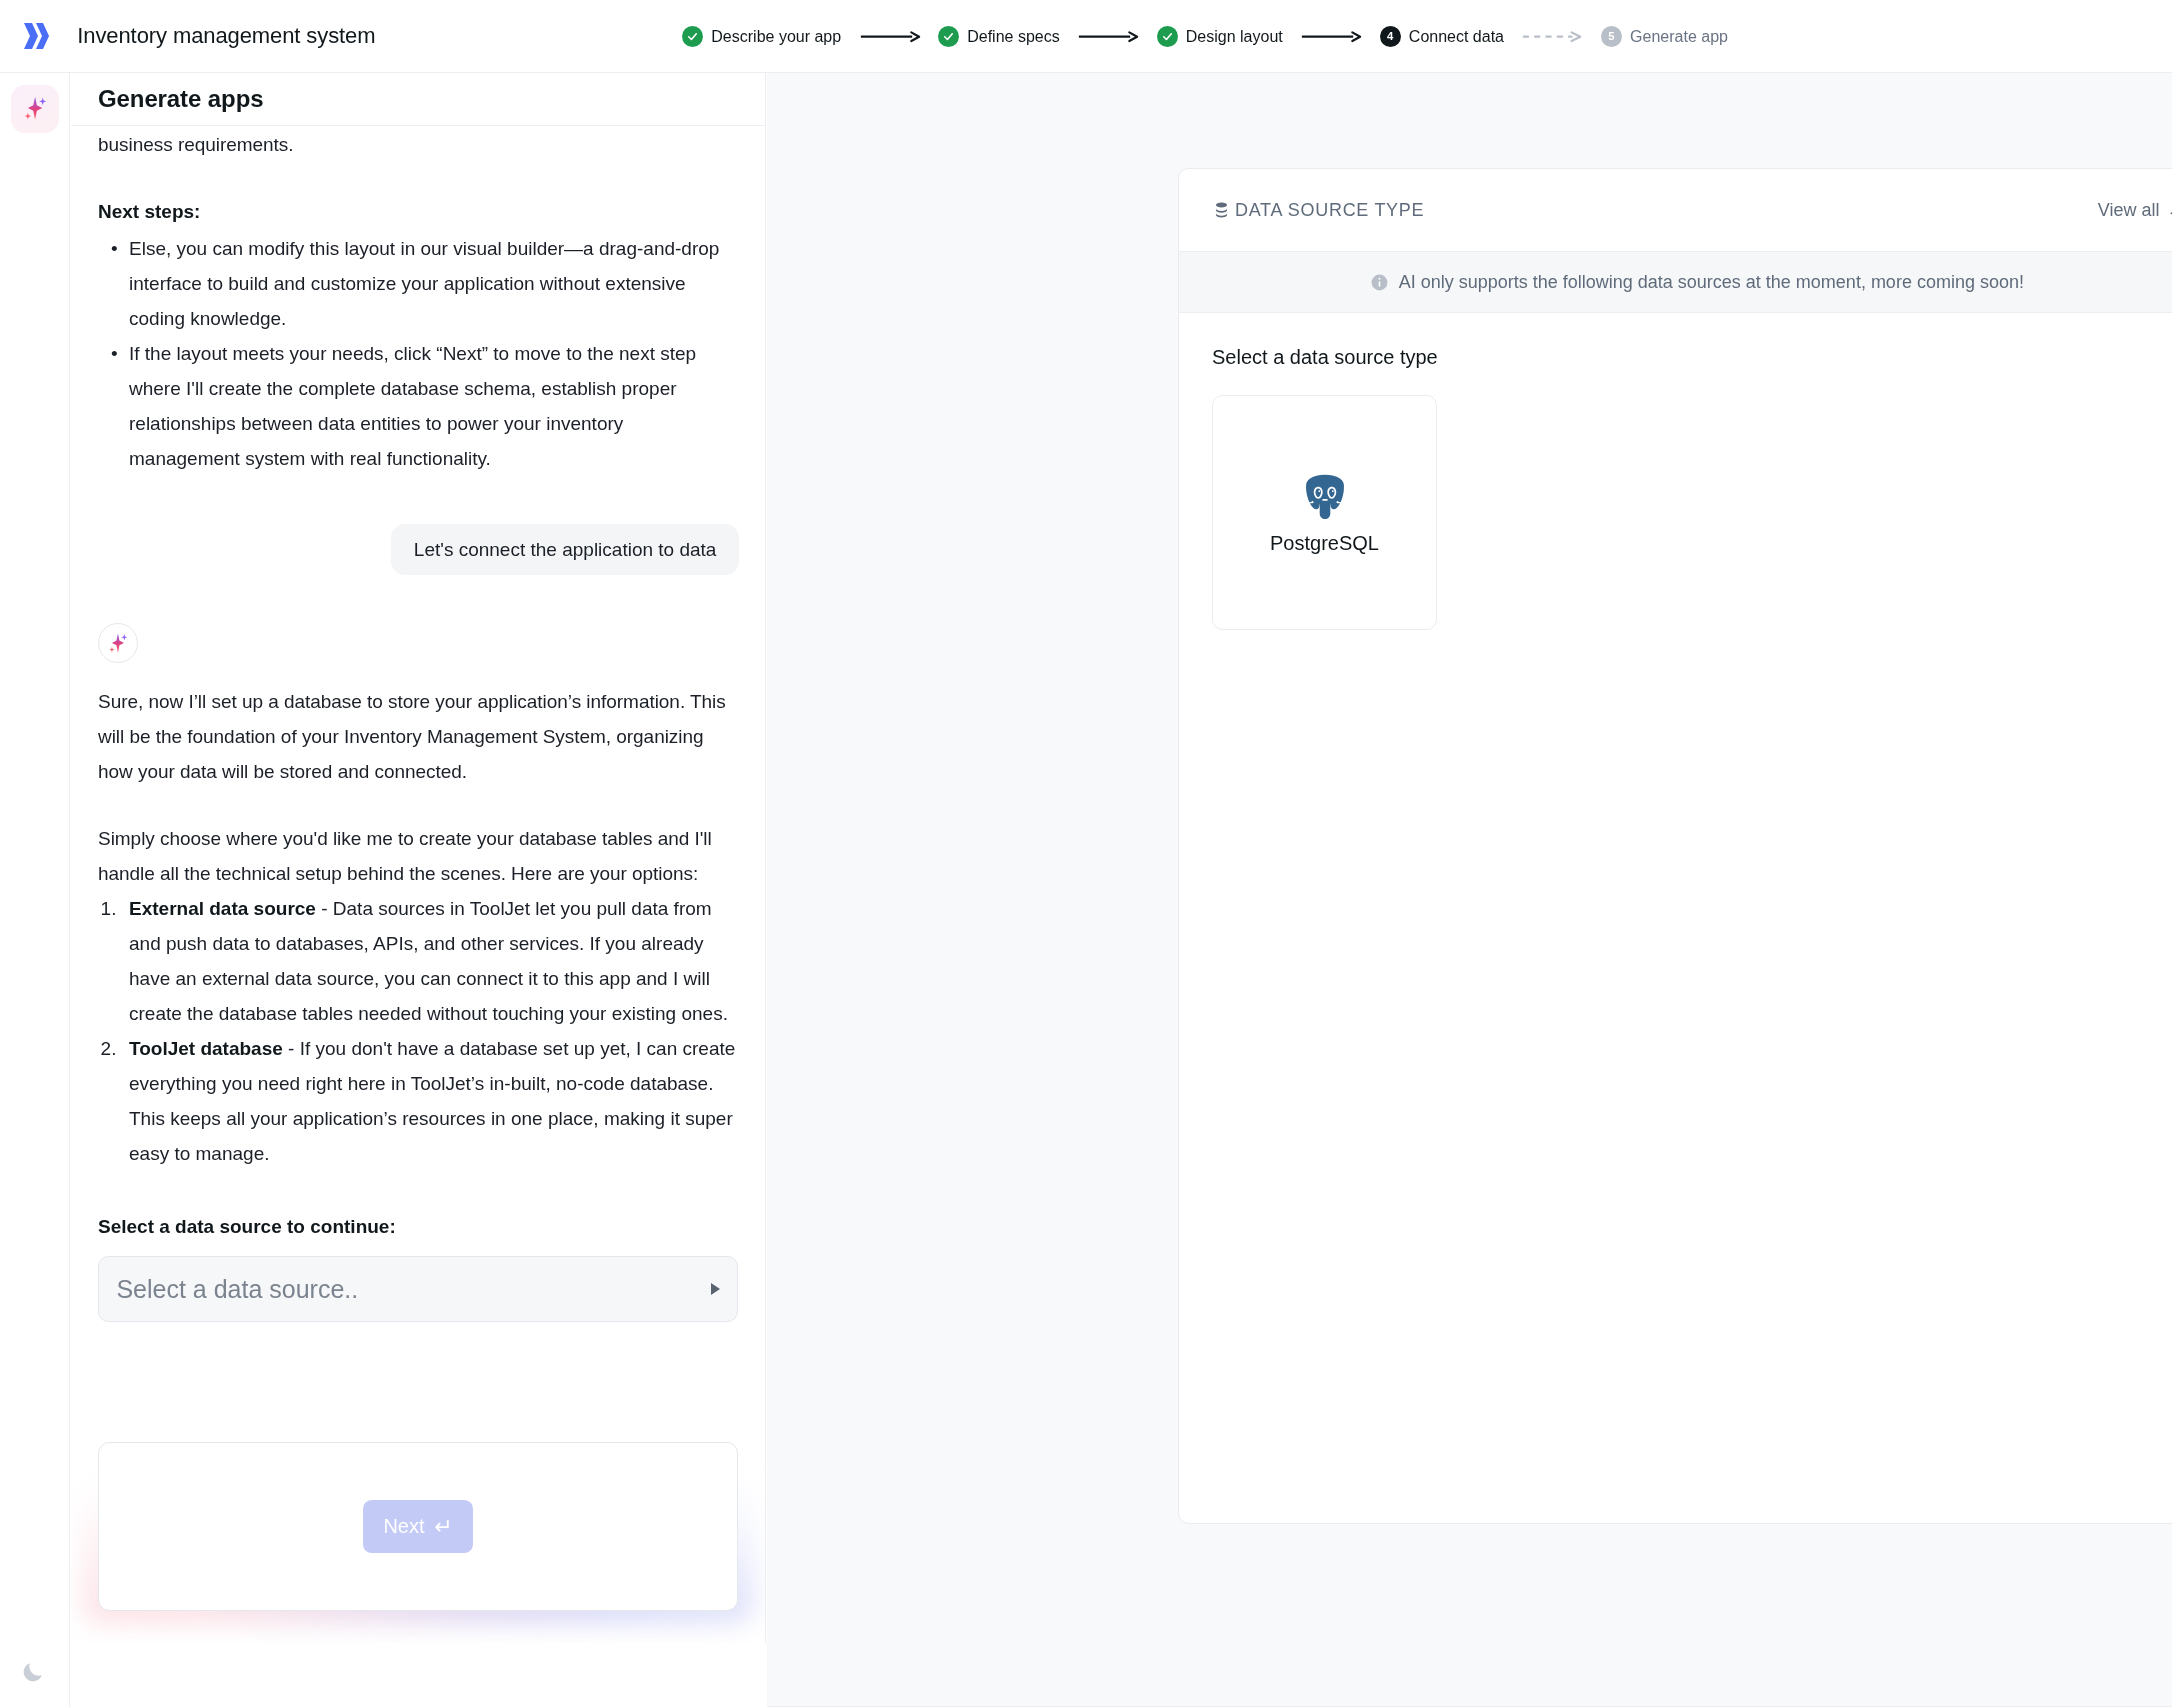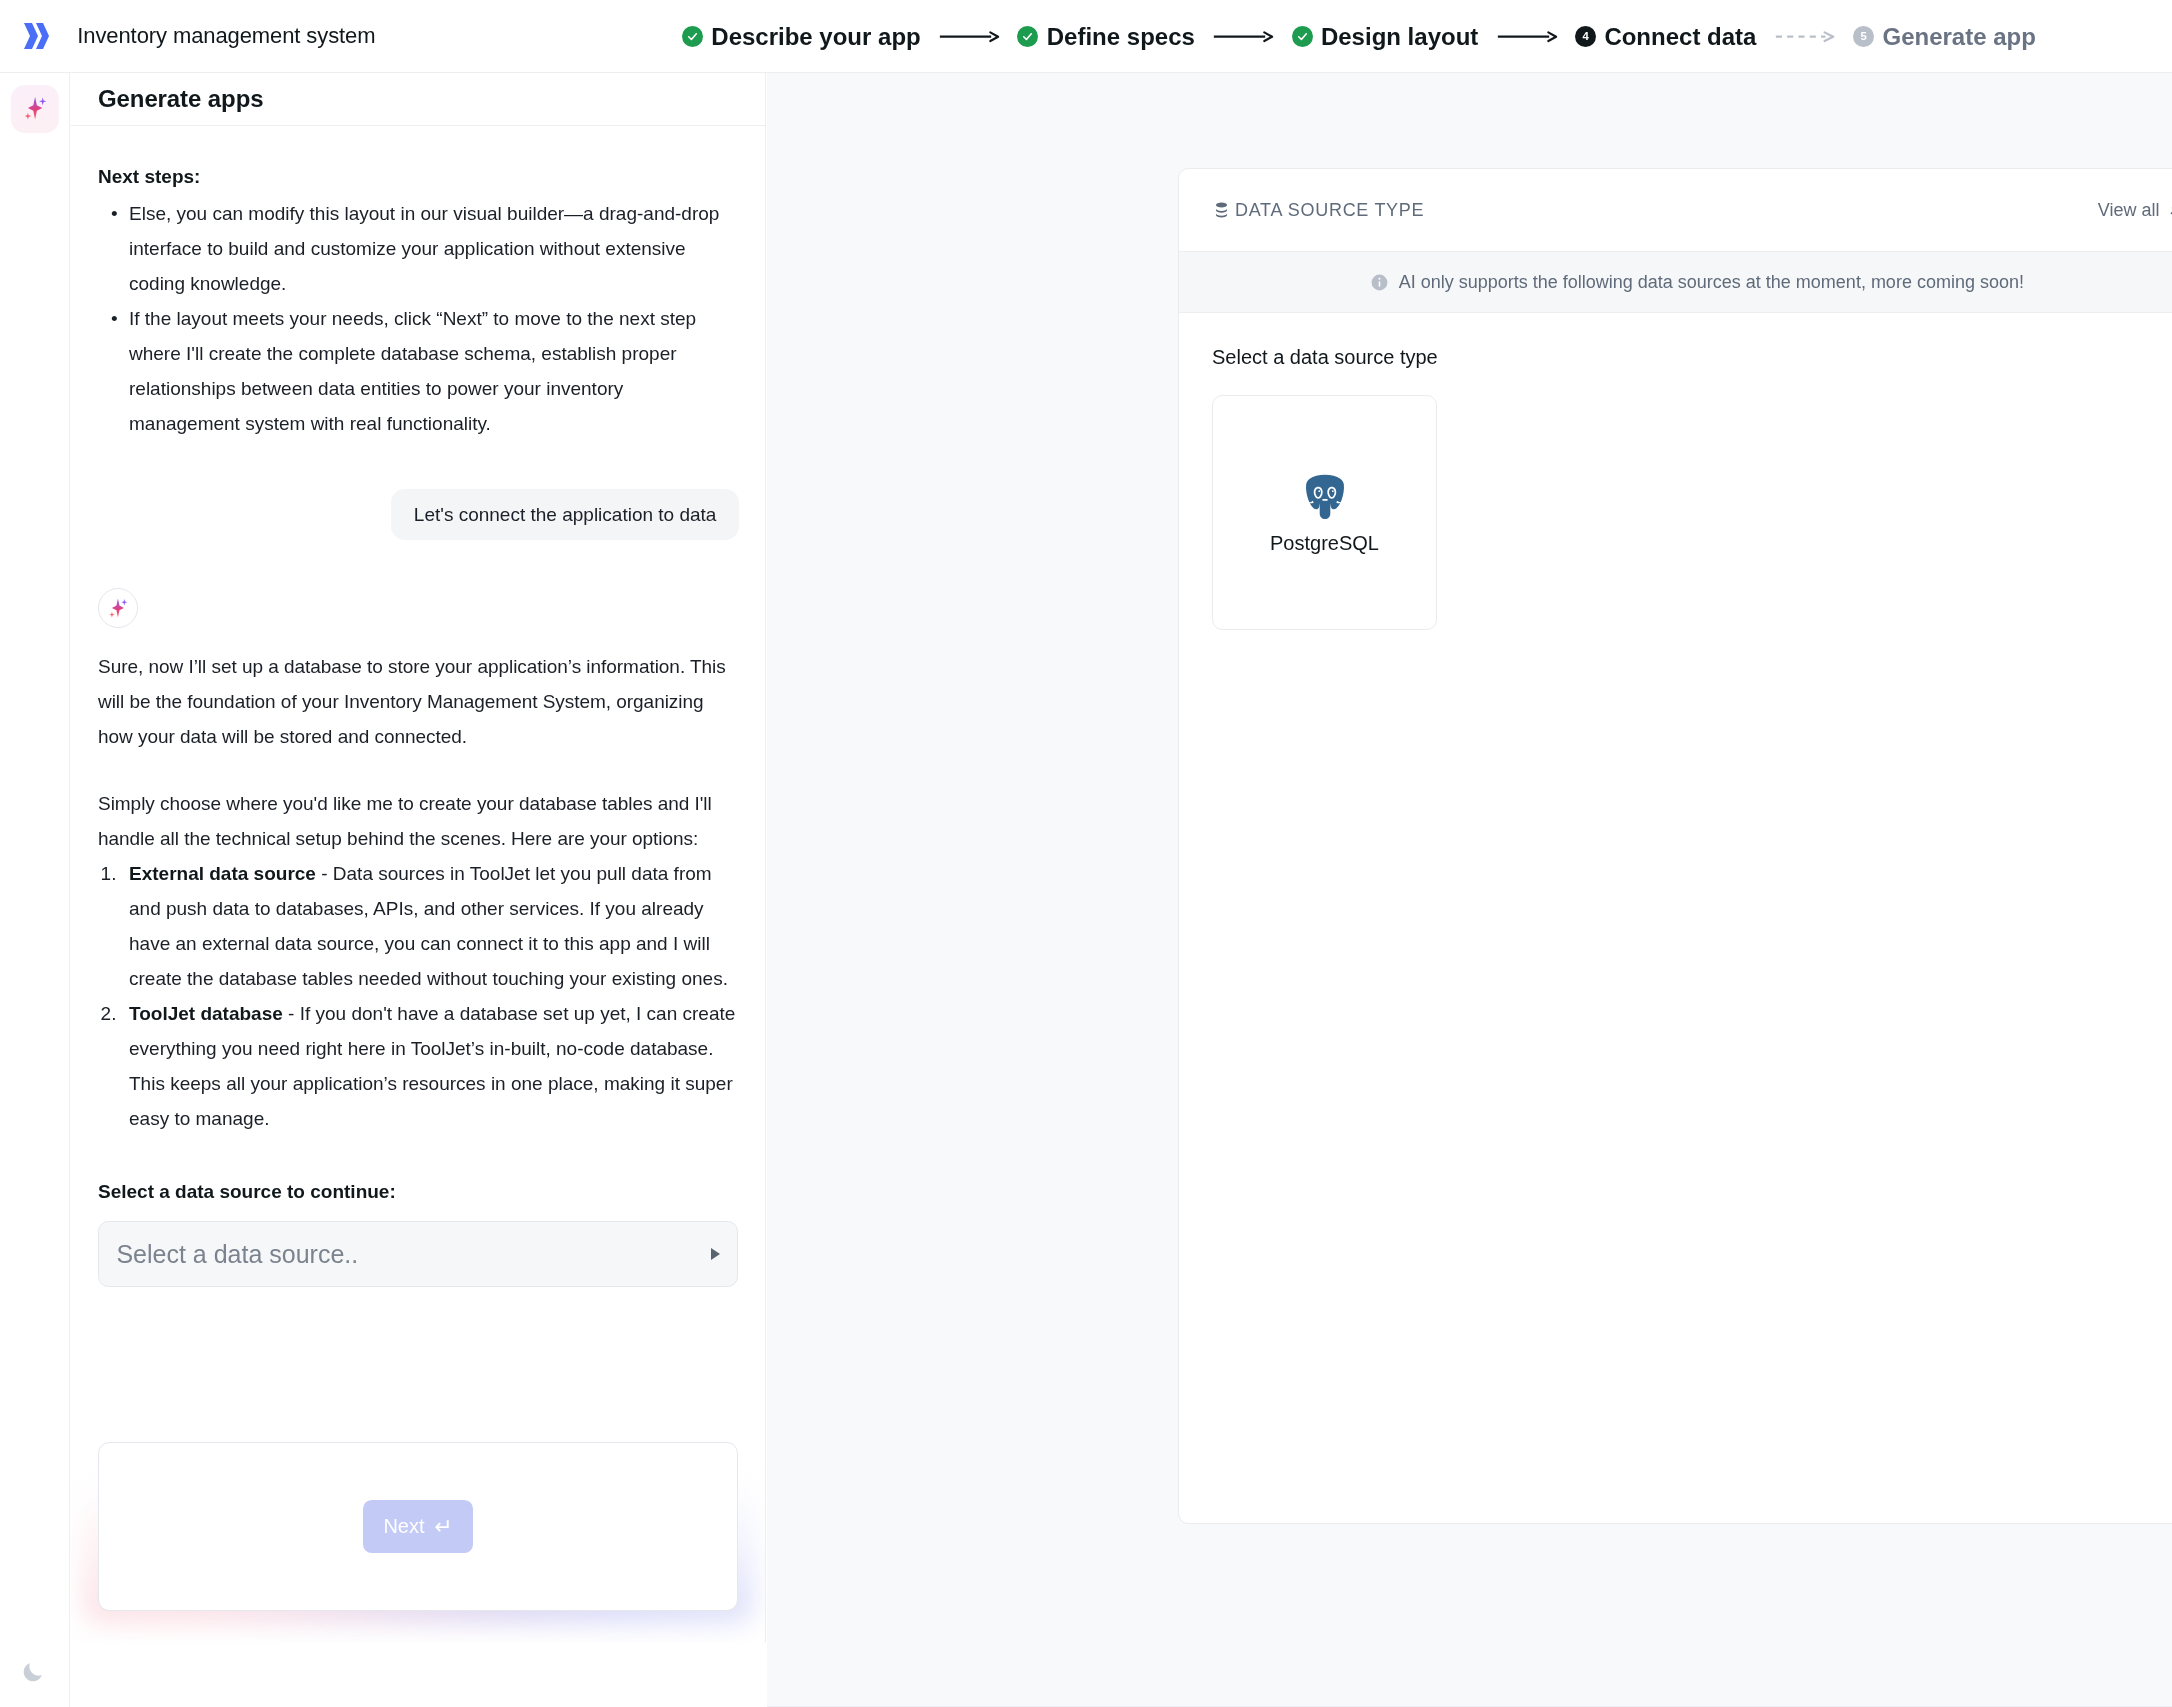--- a/index.html
+++ b/index.html
@@ -42,21 +42,21 @@
     display: flex; align-items: center; justify-content: center;
     flex: 0 0 auto;
   }
   .step-badge.done { background: #1d9b4e; }
   .step-badge.active { background: #11181c; }
   .step-badge.todo { background: #b9bfc8; }
   .step-badge svg { width: 13px; height: 13px; display: block; }
   .step-badge .num {
     color: #ffffff; font-size: 11.3px; font-weight: 700; line-height: 1;
   }
-  .step-label { font-size: 24px; color: #11181c; font-weight: 700; }
+  .step-label { font-size: 16px; color: #11181c; font-weight: 400; }
   .step-label.muted { color: #6a7383; }
 
   .connector { width: 62px; height: 17.4px; margin: 0 17.4px; flex: 0 0 auto; }
   .connector svg { width: 100%; height: 100%; display: block; }
 
   
   .sidebar {
     position: absolute; left: 0; top: 73px;
     width: 70px; height: 1634px;
     background: #ffffff;
@@ -370,20 +370,21 @@
   </div>
 </div>
 
 <div class="chat-panel">
   <div class="chat-header">
     <h1>Generate apps</h1>
   </div>
 
   <div class="chat-body">
 
+    <div class="para">business requirements.</div>
 
     <div class="spacer-74"></div>
 
     <div class="label-bold">Next steps:</div>
 
     <ul class="bullets">
       <li>Else, you can modify this layout in our visual builder—a drag-and-drop interface to build and customize your application without extensive coding knowledge.</li>
       <li>If the layout meets your needs, click “Next” to move to the next step where I'll create the complete database schema, establish proper relationships between data entities to power your inventory management system with real functionality.</li>
     </ul>
 

